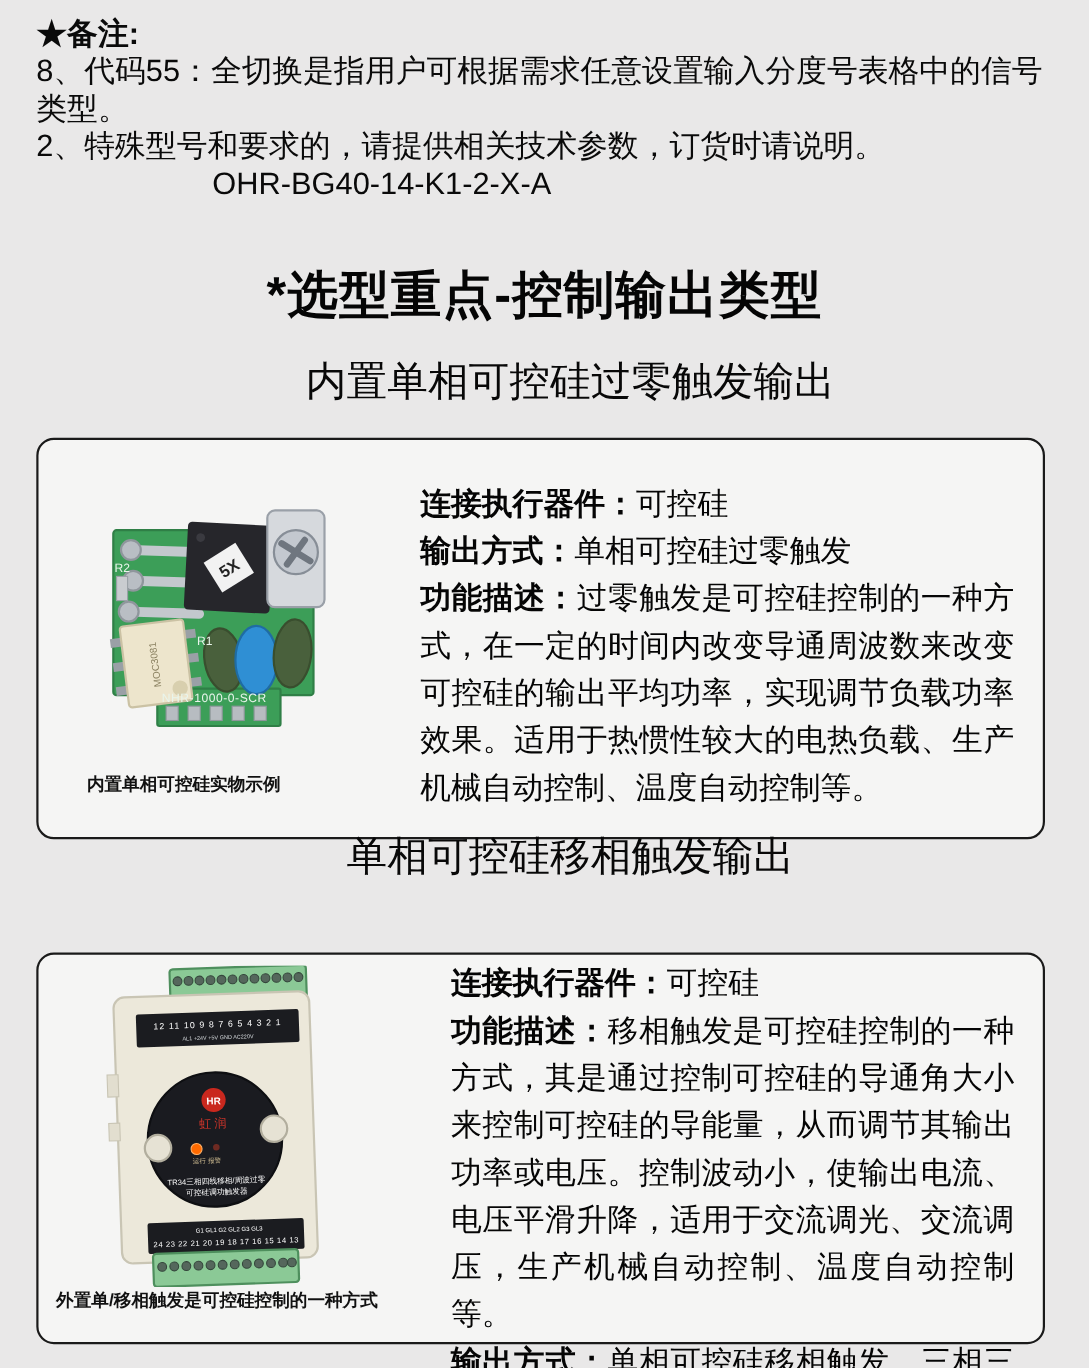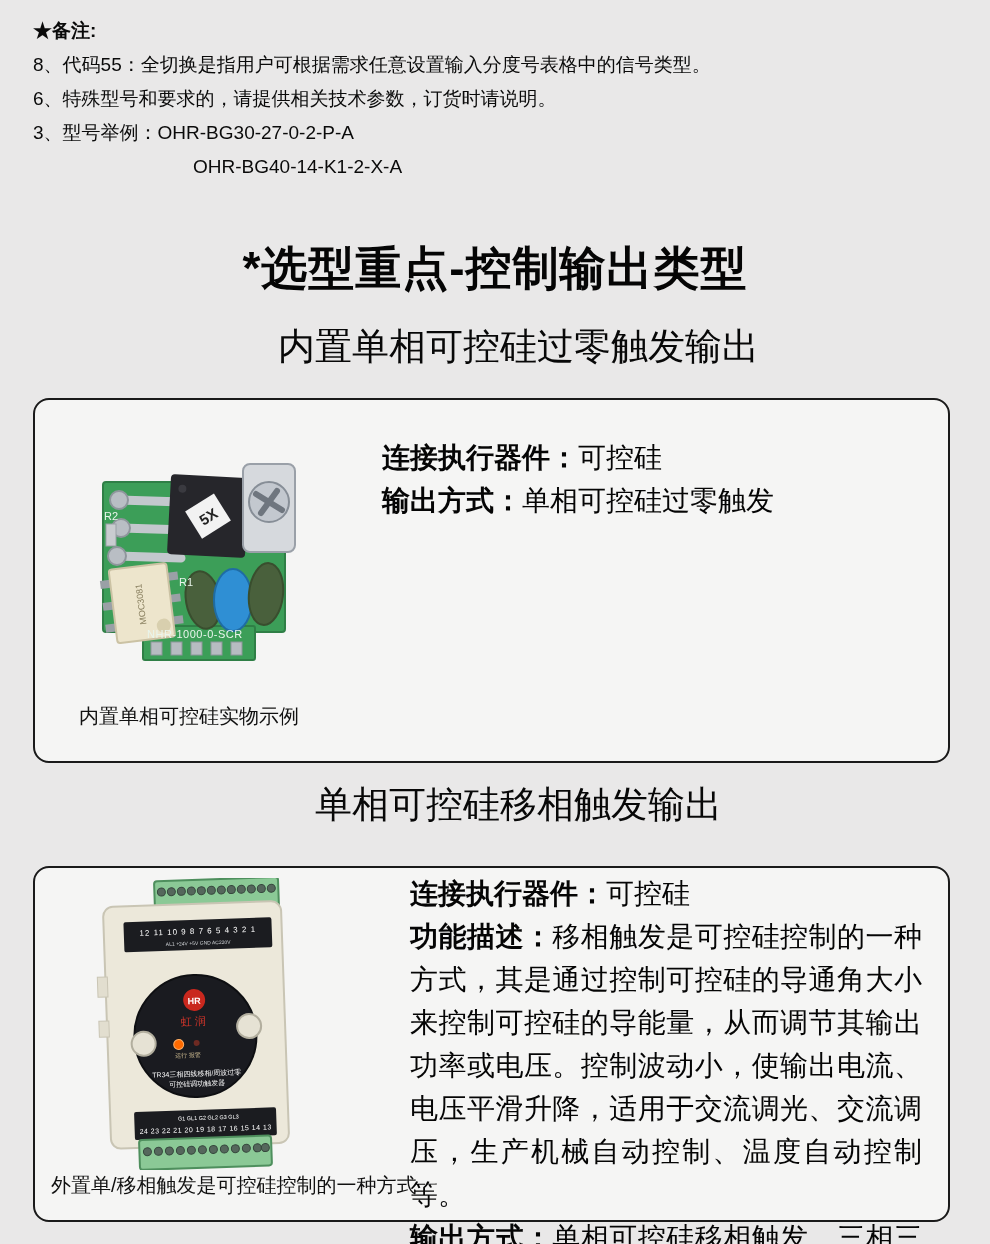--- a/index.html
+++ b/index.html
@@ -4,60 +4,59 @@
 <style>
   * { margin:0; padding:0; box-sizing:border-box; }
   html,body { background:#e9e8e8; }
   .page {
     position:relative; width:990px; height:1244px; overflow:hidden;
     background:#e9e8e8; color:#000;
     font-family:"Liberation Sans", sans-serif;
   }
   
   .notes { position:absolute; left:33px; top:14px; width:930px;
-           font-size:19px; line-height:34px; font-weight:500; color:#0a0a0a; }
+           font-size:28px; line-height:34px; font-weight:500; color:#0a0a0a; }
   .notes .hdr { font-weight:700; }
   .notes .model2 { padding-left:160px; }
   
   .main-title { position:absolute; left:0; top:238px; width:100%;
                 text-align:center; font-size:46px; font-weight:800; letter-spacing:1px; color:#050505; }
   .section-heading { position:absolute; left:0; width:100%;
                      text-align:center; font-size:37px; font-weight:500; color:#080808;padding-left:47px; }
   .sec1 { top:322px; }
-  .sec2 { top:780px; }
+  .sec2 { top:754px; }
   
   .card { position:absolute; left:33px; width:917px;
           background:#f5f5f4; border:2px solid #1a1a1a; border-radius:16px; }
   .card1 { top:398px; height:365px; }
   .card2 { top:866px; height:356px; }
   .card-text { position:absolute; text-align:justify; font-size:28px;
                line-height:43px; color:#050505; }
   .card1 .card-text { left:347px; top:36px; width:540px; }
   .card2 .card-text { left:375px; top:4px;  width:512px; }
   .card-text p { margin:0; }
   .card-text b { font-weight:700; }
-  .caption { position:absolute; font-size:20px; font-weight:400; color:#111; white-space:nowrap; }
+  .caption { position:absolute; font-size:16px; font-weight:700; color:#111; white-space:nowrap; }
   .card1 .caption { left:44px; top:303px; }
   .card2 .caption { left:16px; top:304px; }
   .photo { position:absolute; }
   .card1 .photo { left:56px; top:54px; width:212px; height:216px; }
   .card2 .photo { left:58px; top:10px; width:202px; height:292px; }
   svg { display:block; }
   svg text { font-family:"Liberation Sans", sans-serif; }
 </style>
 </head>
 <body>
 
 <div class="page">
 
   <div class="notes">
     <div class="hdr">★备注:</div>
     <div>8、代码55：全切换是指用户可根据需求任意设置输入分度号表格中的信号类型。</div>
-    <div>6、特殊型号和要求的，请提供相关技术参数，订货时请说明。</div>
-    <div>3、型号举例：OHR-BG30-27-0-2-P-A</div>
+    <div>2、特殊型号和要求的，请提供相关技术参数，订货时请说明。</div>
     <div class="model2">OHR-BG40-14-K1-2-X-A</div>
   </div>
 
   <div class="main-title">*选型重点-控制输出类型</div>
 
   <div class="section-heading sec1">内置单相可控硅过零触发输出</div>
 
   <div class="card card1">
 
     <div class="photo">
@@ -125,20 +124,21 @@
           <rect x="140" y="188" width="11" height="13"></rect>
         </g>
       </svg>
     </div>
 
     <div class="caption">内置单相可控硅实物示例</div>
 
     <div class="card-text">
       <p><b>连接执行器件：</b><span>可控硅</span></p>
       <p><b>输出方式：</b><span>单相可控硅过零触发</span></p>
+      <p><b>功能描述：</b><span>过零触发是可控硅控制的一种方式，在一定的时间内改变导通周波数来改变可控硅的输出平均功率，实现调节负载功率效果。适用于热惯性较大的电热负载、生产机械自动控制、温度自动控制等。</span></p>
     </div>
   </div>
 
   <div class="section-heading sec2">单相可控硅移相触发输出</div>
 
   <div class="card card2">
 
     <div class="photo">
       <svg width="202" height="292" viewBox="0 0 202 292">
         <g transform="rotate(-2 101 146)">

